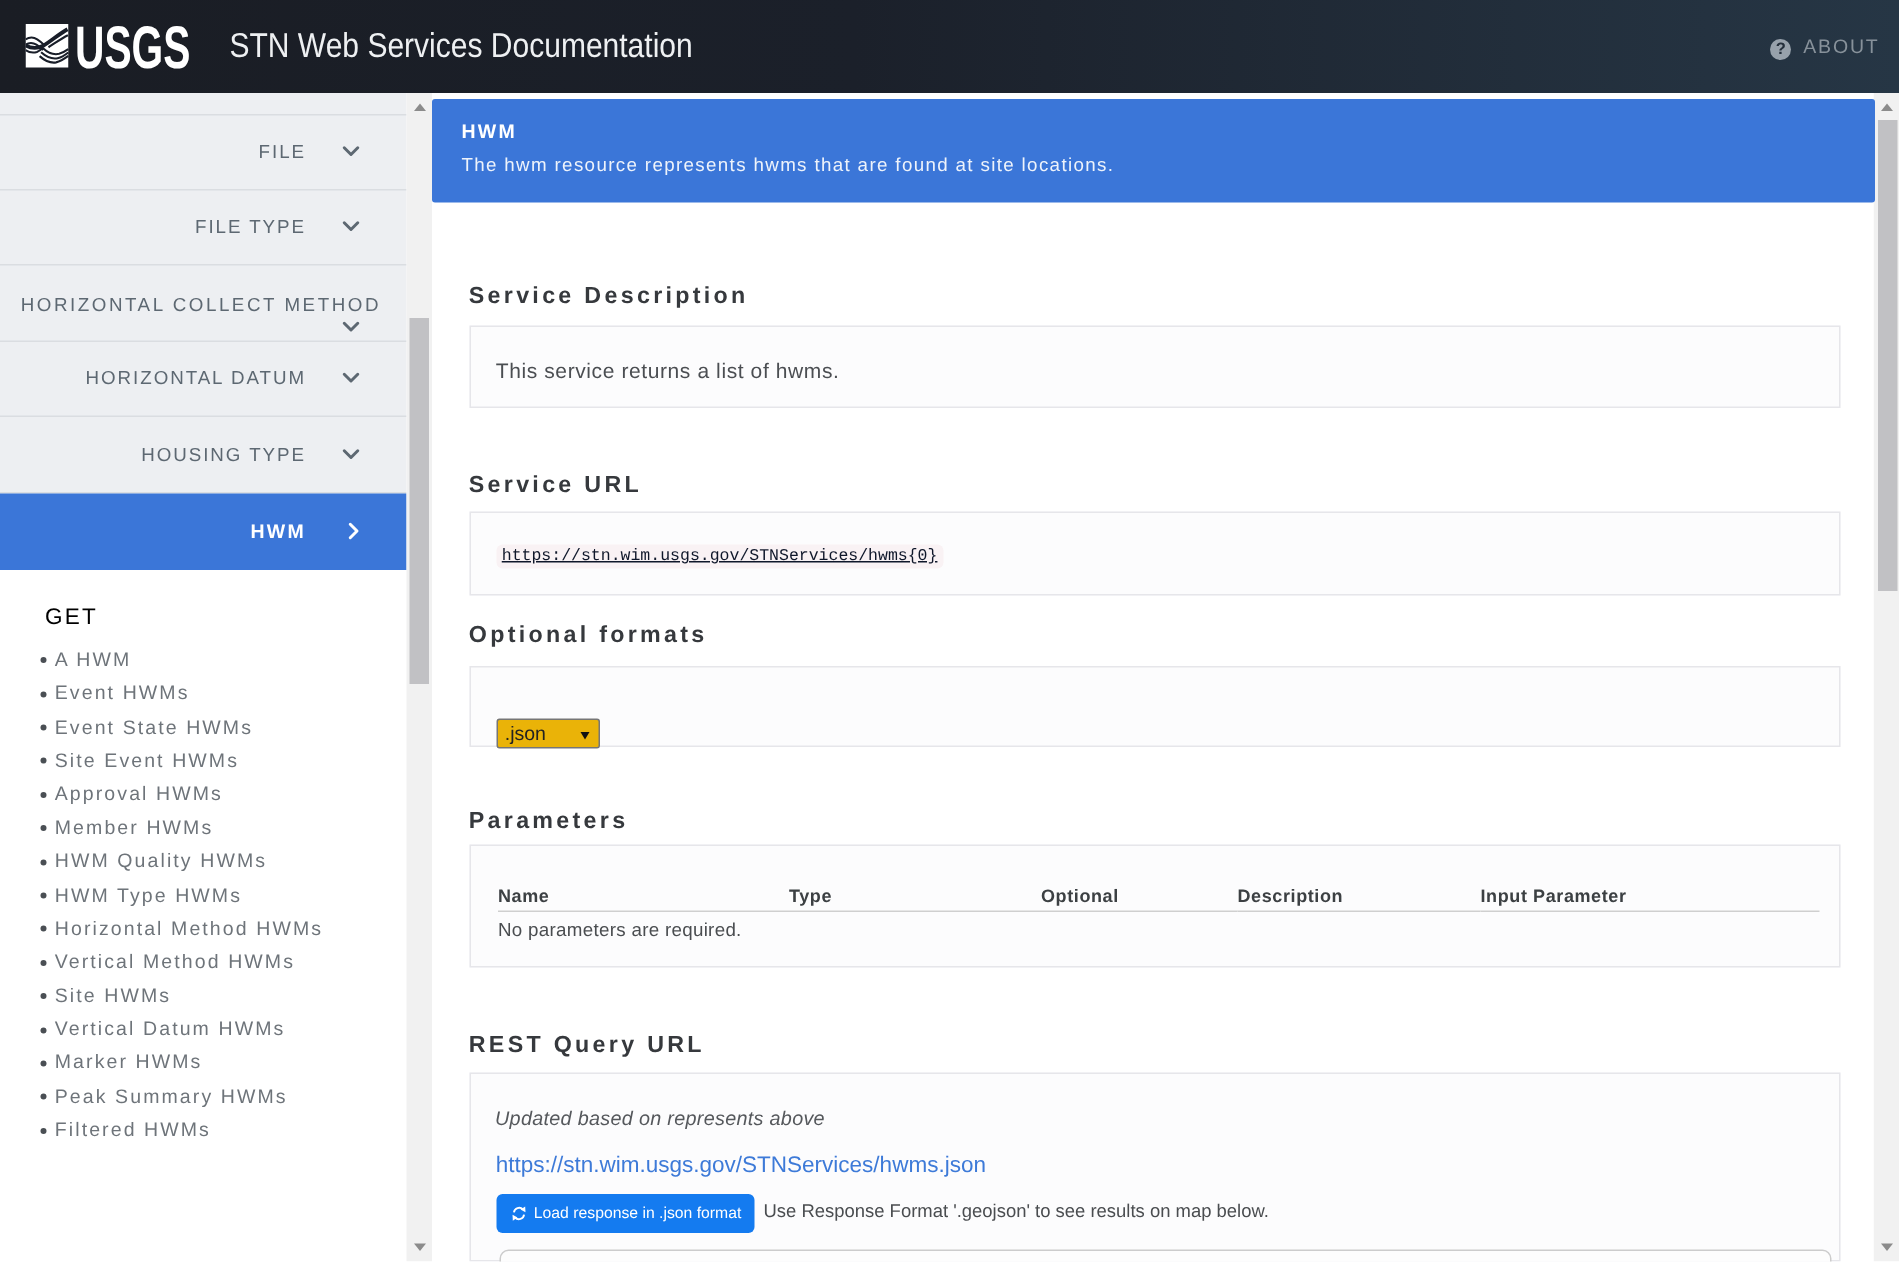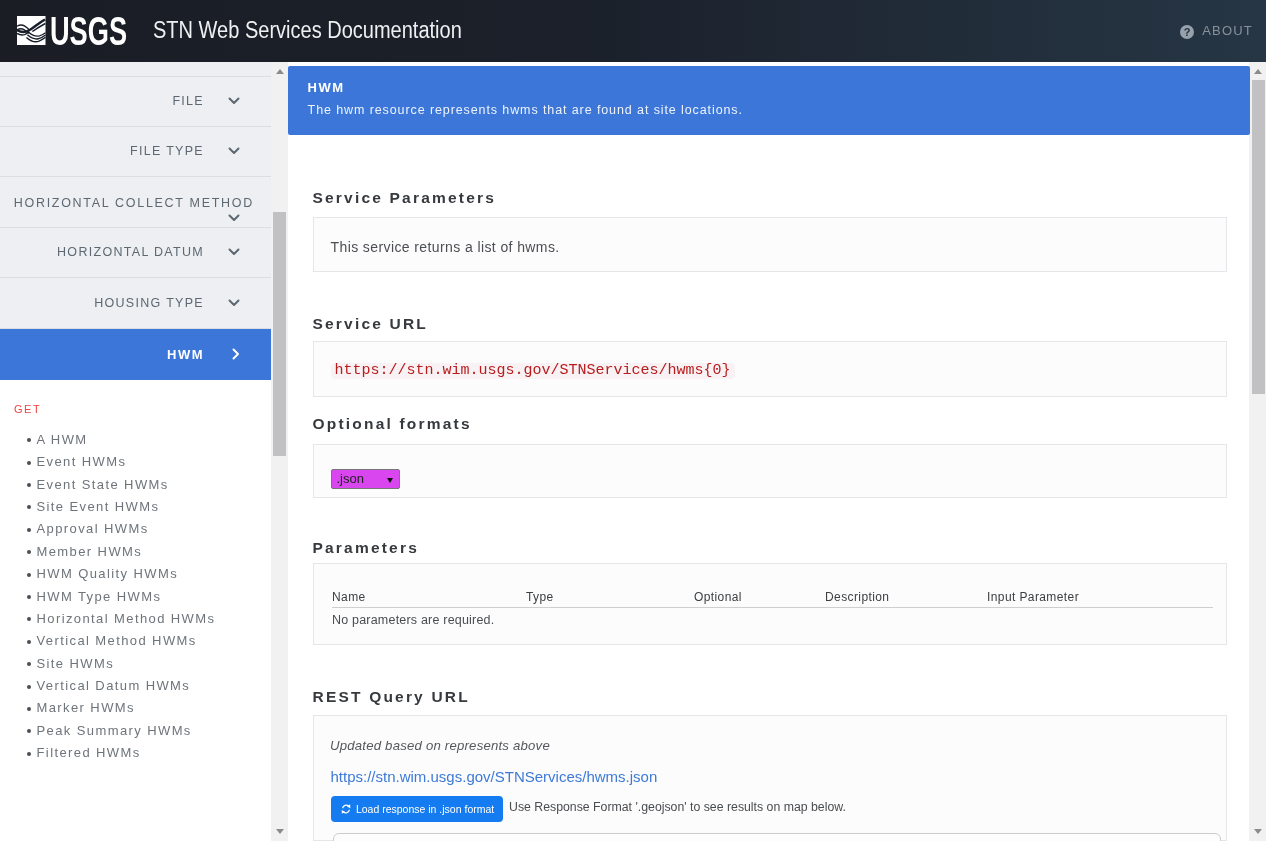--- a/index.html
+++ b/index.html
@@ -25,21 +25,21 @@
   background:#fff; }
 .accwrap { position:absolute; left:0; top:0; width:271px; background:#edeff2; }
 .acc { position:absolute; left:0; width:271px; border-bottom:1px solid #dadde1;
   color:#5d6872; font-size:12.5px; letter-spacing:1.3px; font-weight:400; }
 .acc .lbl { position:absolute; right:67px; top:50%; transform:translateY(-50%); white-space:nowrap; }
 .acc svg { position:absolute; right:31px; top:50%; transform:translateY(-50%); }
 .acc.hwm { background:#3b76d8; color:#fff; border-bottom:none; font-weight:700; letter-spacing:1.5px; font-size:13px;}
 
 
 .getpanel { position:absolute; left:0; top:318px; width:271px; height:462px; background:#fff; }
-.getlabel { position:absolute; left:14px; top:22.5px; color:#ef4444; font-size:11px; letter-spacing:1.5px; }
+.getlabel { position:absolute; left:30px; top:22.5px; color:#000000; font-size:15px; letter-spacing:1.5px; }
 .getlist { position:absolute; left:0; top:48.8px; width:271px; list-style:none; }
 .getlist li { position:relative; height:22.4px; line-height:22.4px; padding-left:36.5px;
   color:#6e747a; font-size:13px; letter-spacing:1.4px; white-space:nowrap; }
 .getlist li::before { content:""; position:absolute; left:27px; top:9.5px; width:4px; height:4px;
   border-radius:50%; background:#4a4f54; }
 .getlist li.sel { font-weight:700; color:#24282c; }
 
 
 .sbar { position:absolute; top:62px; height:779px; width:17px; background:#f1f1f1; }
 .sbar.left { left:271px; }
@@ -56,31 +56,31 @@
 .bluehead { position:absolute; left:0; top:4px; width:962px; height:69px; background:#3b76d8;
   border-radius:2px; color:#fff; }
 .bluehead .h { position:absolute; left:19.6px; top:14.5px; font-size:13px; font-weight:700; letter-spacing:1.5px; line-height:1; }
 .bluehead .sub { position:absolute; left:19.6px; top:36.5px; font-size:12.5px; letter-spacing:0.9px; color:#eef3fb; line-height:1.2; }
 
 .h5 { position:absolute; left:24.5px; color:#36393d; font-size:15.5px; font-weight:700; letter-spacing:2.2px; white-space:nowrap; line-height:1; }
 .panel { position:absolute; left:24.5px; width:914px; background:#fcfcfd; border:1px solid #e6e6ea; }
 
 .bodytext { color:#4b4e52; font-size:14px; letter-spacing:0.4px; line-height:1; }
 
-.codebox { display:inline-block; background:#f9f2f4; color:#b91c1c; border-radius:4px;
-  font-family:"Liberation Mono", monospace; font-size:15px; padding:2px 4px; line-height:12px; }
-
-.selectbox { position:absolute; left:17px; top:24px; width:69px; height:20px; border:1px solid #767676;
-  border-radius:2px; background:#d946ef; font-size:13px; color:#222; line-height:18px; padding-left:5px; }
+.codebox { display:inline-block; background:#f9f2f4; color:#0f172a; border-radius:4px;
+  font-family:"Liberation Mono", monospace; font-size:11px; padding:2px 4px; line-height:12px;text-decoration:underline; }
+
+.selectbox { position:absolute; left:17px; top:34px; width:69px; height:20px; border:1px solid #767676;
+  border-radius:2px; background:#eab308; font-size:13px; color:#222; line-height:18px; padding-left:5px; }
 .selectbox .tri { position:absolute; right:6px; top:7.5px; width:0; height:0;
   border-left:3.5px solid transparent; border-right:3.5px solid transparent; border-top:5px solid #111; }
 
 table.params { position:absolute; left:18.5px; top:27px; width:881px; border-collapse:collapse;
   font-size:12px; color:#3c4043; line-height:1; }
-table.params th { text-align:left; font-weight:400; padding:0 0 4px 0; letter-spacing:0.4px; }
+table.params th { text-align:left; font-weight:700; padding:0 0 4px 0; letter-spacing:0.4px; }
 table.params td { border-top:1px solid #cfcfcf; padding-top:6px; font-size:12.5px; color:#4a4d50; letter-spacing:0.2px; }
 
 .italic { position:absolute; left:16.5px; top:23px; font-style:italic; color:#55585c; font-size:13.2px; letter-spacing:0.2px; line-height:1; }
 .qlink { position:absolute; left:17px; top:53.4px; color:#3d7ad8; font-size:15px; letter-spacing:0px; line-height:1; }
 .loadbtn { position:absolute; left:17px; top:80px; width:172.6px; height:26px; background:#147bf0; border-radius:4px;
   color:#fff; font-size:10.5px; line-height:26px; padding:0 0 0 25.4px; letter-spacing:0px; }
 .loadbtn svg { position:absolute; left:10px; top:8px; }
 .btnside { position:absolute; left:195.5px; top:85px; color:#4a4d50; font-size:12.3px; letter-spacing:0px; white-space:nowrap; line-height:1;text-align:right;}
 .outbox { position:absolute; left:19.5px; top:116.5px; width:888px; height:40px; background:#fdfdfd;
   border:1px solid #cccccc; border-radius:6px; }
@@ -178,21 +178,21 @@
     <div class="thumb" style="top:18px; height:314px;"></div>
     <div class="arrow down"></div>
   </div>
 
   <div class="main">
     <div class="bluehead">
       <div class="h">HWM</div>
       <div class="sub">The hwm resource represents hwms that are found at site locations.</div>
     </div>
 
-    <div class="h5" style="top:128.3px;">Service Parameters</div>
+    <div class="h5" style="top:128.3px;">Service Description</div>
     <div class="panel" style="top:155px; height:55px;">
       <div class="bodytext" style="position:absolute; left:17px; top:21.5px;">This service returns a list of hwms.</div>
     </div>
 
     <div class="h5" style="top:254.3px;">Service URL</div>
     <div class="panel" style="top:279px; height:56px;">
       <span class="codebox" style="position:absolute; left:17px; top:21px;">https://stn.wim.usgs.gov/STNServices/hwms{0}</span>
     </div>
 
     <div class="h5" style="top:353.9px;">Optional formats</div>

